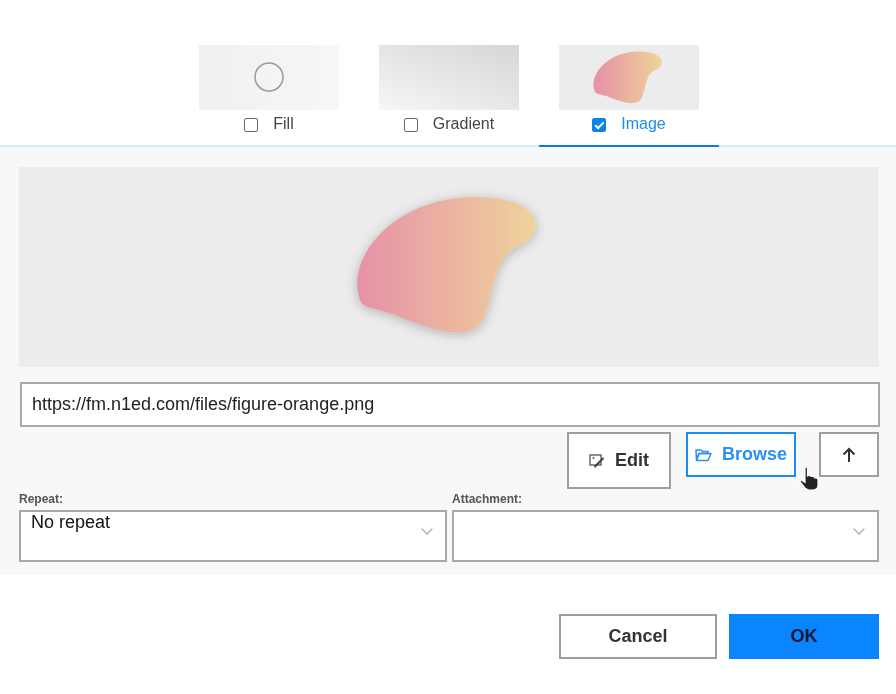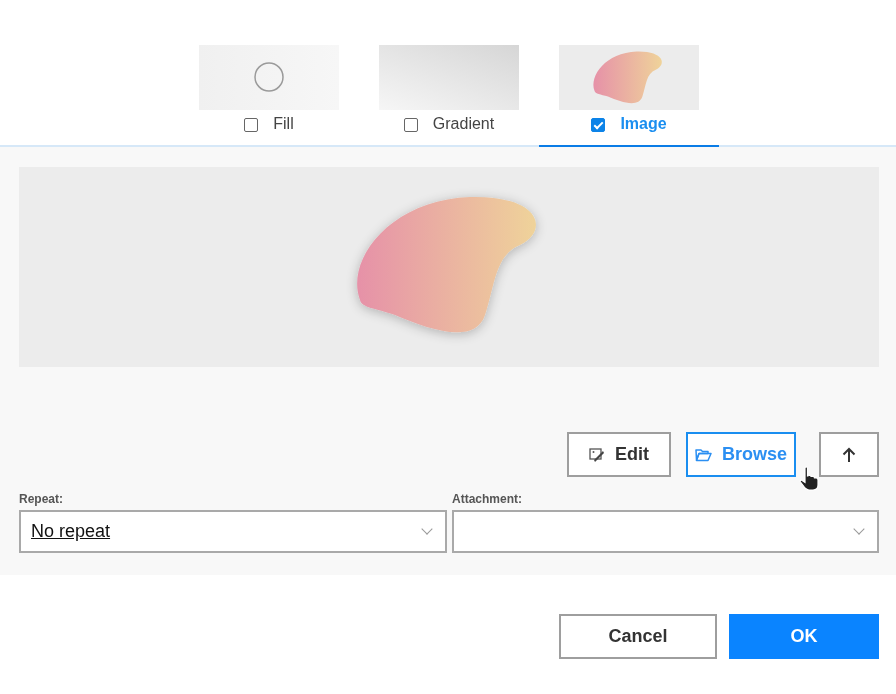--- a/index.html
+++ b/index.html
@@ -4,37 +4,37 @@
   <style>
     html, body { margin:0; padding:0; }
     body { width:896px; height:694px; background:#ffffff; font-family:"Liberation Sans", sans-serif; position:relative; overflow:hidden; }
     .tabs { position:absolute; left:0; top:0; width:896px; height:147px; border-bottom:2px solid #d6e8f8; box-sizing:border-box; }
     .tab { position:absolute; top:45px; width:180px; height:102px; cursor:pointer; }
     .tab .thumb { position:absolute; left:20px; top:0; width:140px; height:65px; }
     .tab .lbl { position:absolute; left:0; width:180px; top:70px; text-align:center; font-size:16px; color:#444; display:flex; justify-content:center; align-items:center; gap:15px; }
     .cb { width:14px; height:14px; border:1px solid #666; border-radius:2px; box-sizing:border-box; display:inline-block; background:#fff; position:relative; top:1px; }
     .cb.checked { background:#0c83e8; border-color:#0c83e8; }
     .cb.checked:after { content:""; position:absolute; left:4px; top:1px; width:3px; height:7px; border:solid #fff; border-width:0 2px 2px 0; transform:rotate(45deg); }
-    .tab.active .lbl { color:#1a8ef0;font-weight:bold; }
+    .tab.active .lbl { color:#1a8ef0; }
     .tab.active { border-bottom:2px solid #0a7ce6; height:102px; box-sizing:border-box; }
     .thumb-fill { background:linear-gradient(90deg,#f0f0f0,#f7f7f7); }
     .thumb-grad { background:linear-gradient(200deg,#d6d6d6,#f6f6f6); }
     .thumb-img { background:#ececec; }
     .panel { position:absolute; left:0; top:147px; width:896px; height:428px; background:#f8f8f8; }
     .preview { position:absolute; left:19px; top:20px; width:860px; height:200px; background:#ececec; }
     .url { position:absolute; left:20px; top:235px; width:860px; height:45px; box-sizing:border-box; border:2px solid #aaa; background:#fff; font-size:18px; padding:0 10px; font-family:"Liberation Sans", sans-serif; color:#222; }
     .btn { position:absolute; box-sizing:border-box; background:#fff; border:2px solid #9e9e9e; font-size:18px; font-weight:bold; color:#333; display:flex; align-items:center; justify-content:center; gap:10px; cursor:pointer; }
-    .btn-edit { left:567px; top:285px; width:104px; height:45px; }
+    .btn-edit { left:567px; top:285px; width:104px; height:57px; }
     .btn-browse { left:686px; top:285px; width:110px; height:45px; border-color:#1a8ef0; color:#2b8ff2; }
     .btn-up { left:819px; top:285px; width:60px; height:45px; }
     .field-lbl { position:absolute; top:345px; font-size:12px; font-weight:bold; color:#555; }
-    .select { position:absolute; top:363px; height:43px; box-sizing:border-box; border:2px solid #a9a9a9; background:#fff; font-size:18px; color:#111; padding-left:10px; display:flex; align-items:center; cursor:pointer;text-decoration:underline; }
+    .select { position:absolute; top:363px; height:52px; box-sizing:border-box; border:2px solid #a9a9a9; background:#fff; font-size:18px; color:#111; padding-left:10px; display:flex; align-items:flex-start; cursor:pointer; }
     .select .chev { position:absolute; right:14px; top:13px; width:7px; height:7px; border:solid #999; border-width:0 1px 1px 0; transform:rotate(45deg); }
     .btn-cancel { left:559px; top:614px; width:158px; height:45px; }
-    .btn-ok { left:729px; top:614px; width:150px; height:45px; background:#0a84ff; border-color:#0a84ff; color:#ffffff; }
+    .btn-ok { left:729px; top:614px; width:150px; height:45px; background:#0a84ff; border-color:#0a84ff; color:#0f172a; }
     .cursor { position:absolute; left:797px; top:466px; }
   </style>
 </head>
 <body>
 
 <div class="tabs">
   <div class="tab" style="left:179px">
     <div class="thumb thumb-fill">
       <svg width="140" height="65">
           <circle cx="70" cy="32" r="14" fill="none" stroke="#9a9a9a" stroke-width="1.5"></circle>
@@ -88,20 +88,21 @@
             <feMerge>
               <feMergeNode></feMergeNode>
               <feMergeNode in="SourceGraphic"></feMergeNode>
             </feMerge>
           </filter>
       </defs>
       <path transform="translate(-19,-167)" d="M360 300 C345 260 390 200 470 197 C540 195 550 230 520 245 C495 255 495 285 485 315 C475 345 430 330 395 315 C375 308 362 308 360 300 Z" fill="url(#g1)" filter="url(#sh)"></path>
     </svg>
   </div>
 
+  <input class="url" type="text" value="https://fm.n1ed.com/files/figure-orange.png" style="">
 
   <div class="btn btn-edit">
     <svg width="16" height="16" viewBox="0 0 16 16">
       <rect x="1" y="2" width="11" height="10" fill="none" stroke="#555" stroke-width="1.3"></rect>
       <circle cx="4.5" cy="5" r="1" fill="#555"></circle>
       <path d="M6 15 L15 6 L14 4 L5 13 Z" fill="#444"></path>
     </svg>
     <span>Edit</span>
   </div>
   <div class="btn btn-browse">

